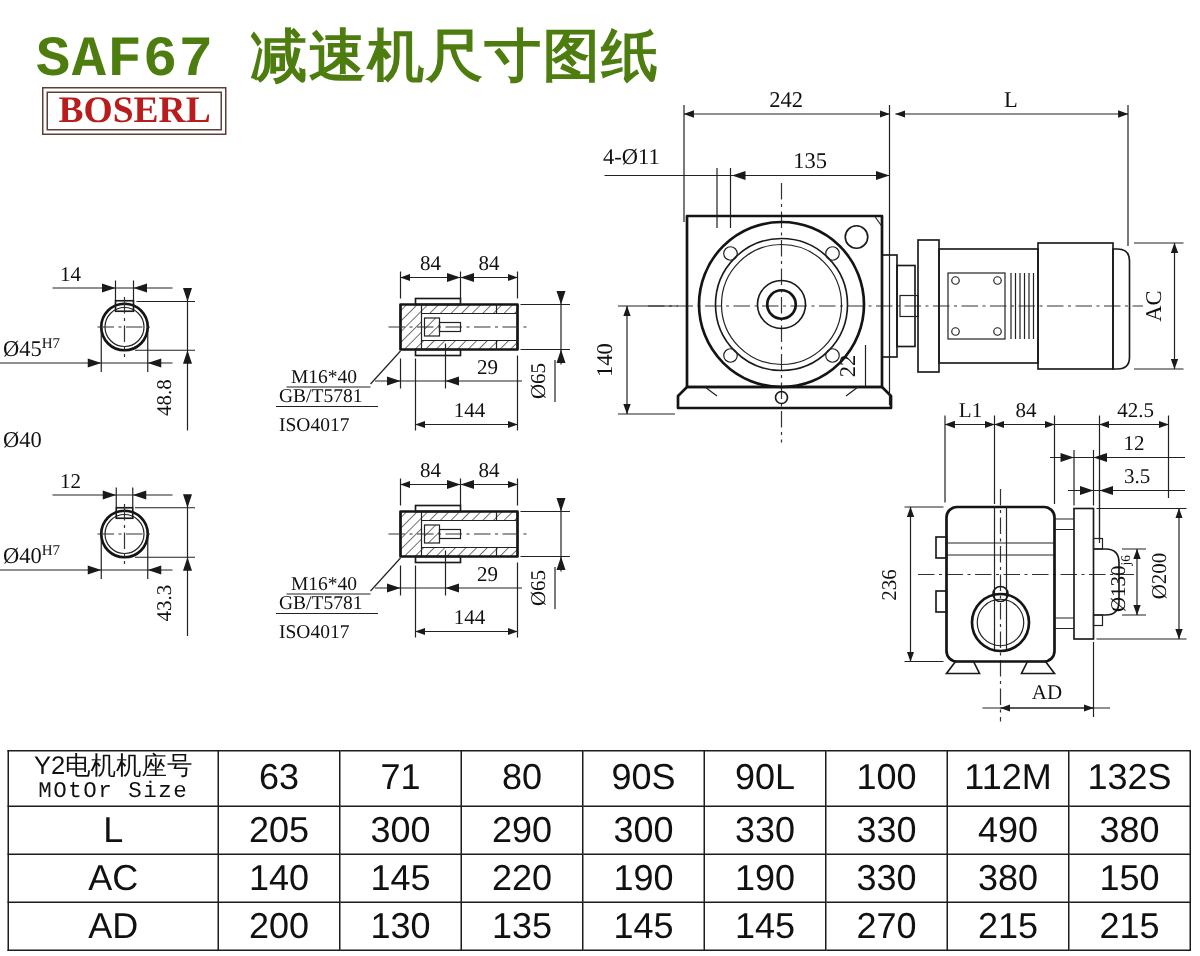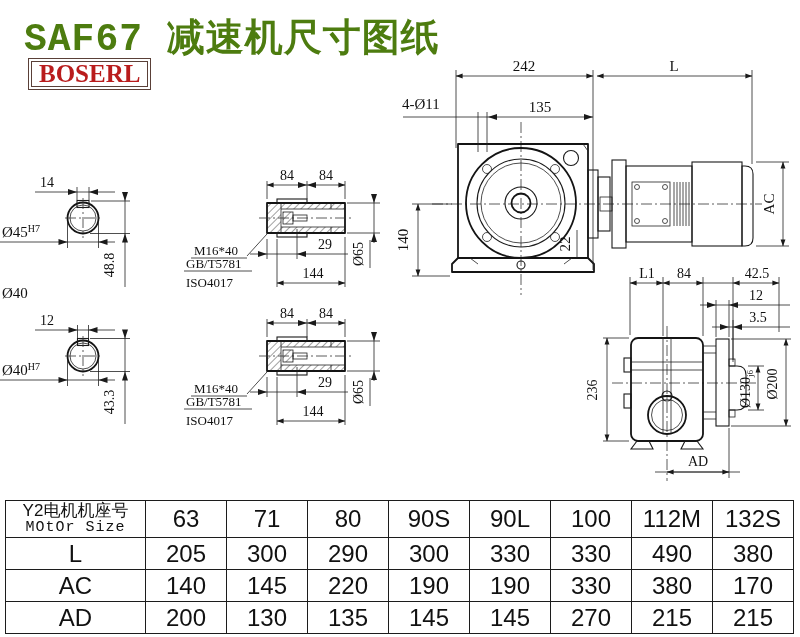--- a/index.html
+++ b/index.html
@@ -284,21 +284,21 @@
     </tr>
     <tr class="rw">
       <td>AC</td>
       <td>140</td>
       <td>145</td>
       <td>220</td>
       <td>190</td>
       <td>190</td>
       <td>330</td>
       <td>380</td>
-      <td>170</td>
+      <td>150</td>
     </tr>
     <tr class="rw">
       <td>AD</td>
       <td>200</td>
       <td>130</td>
       <td>135</td>
       <td>145</td>
       <td>145</td>
       <td>270</td>
       <td>215</td>

